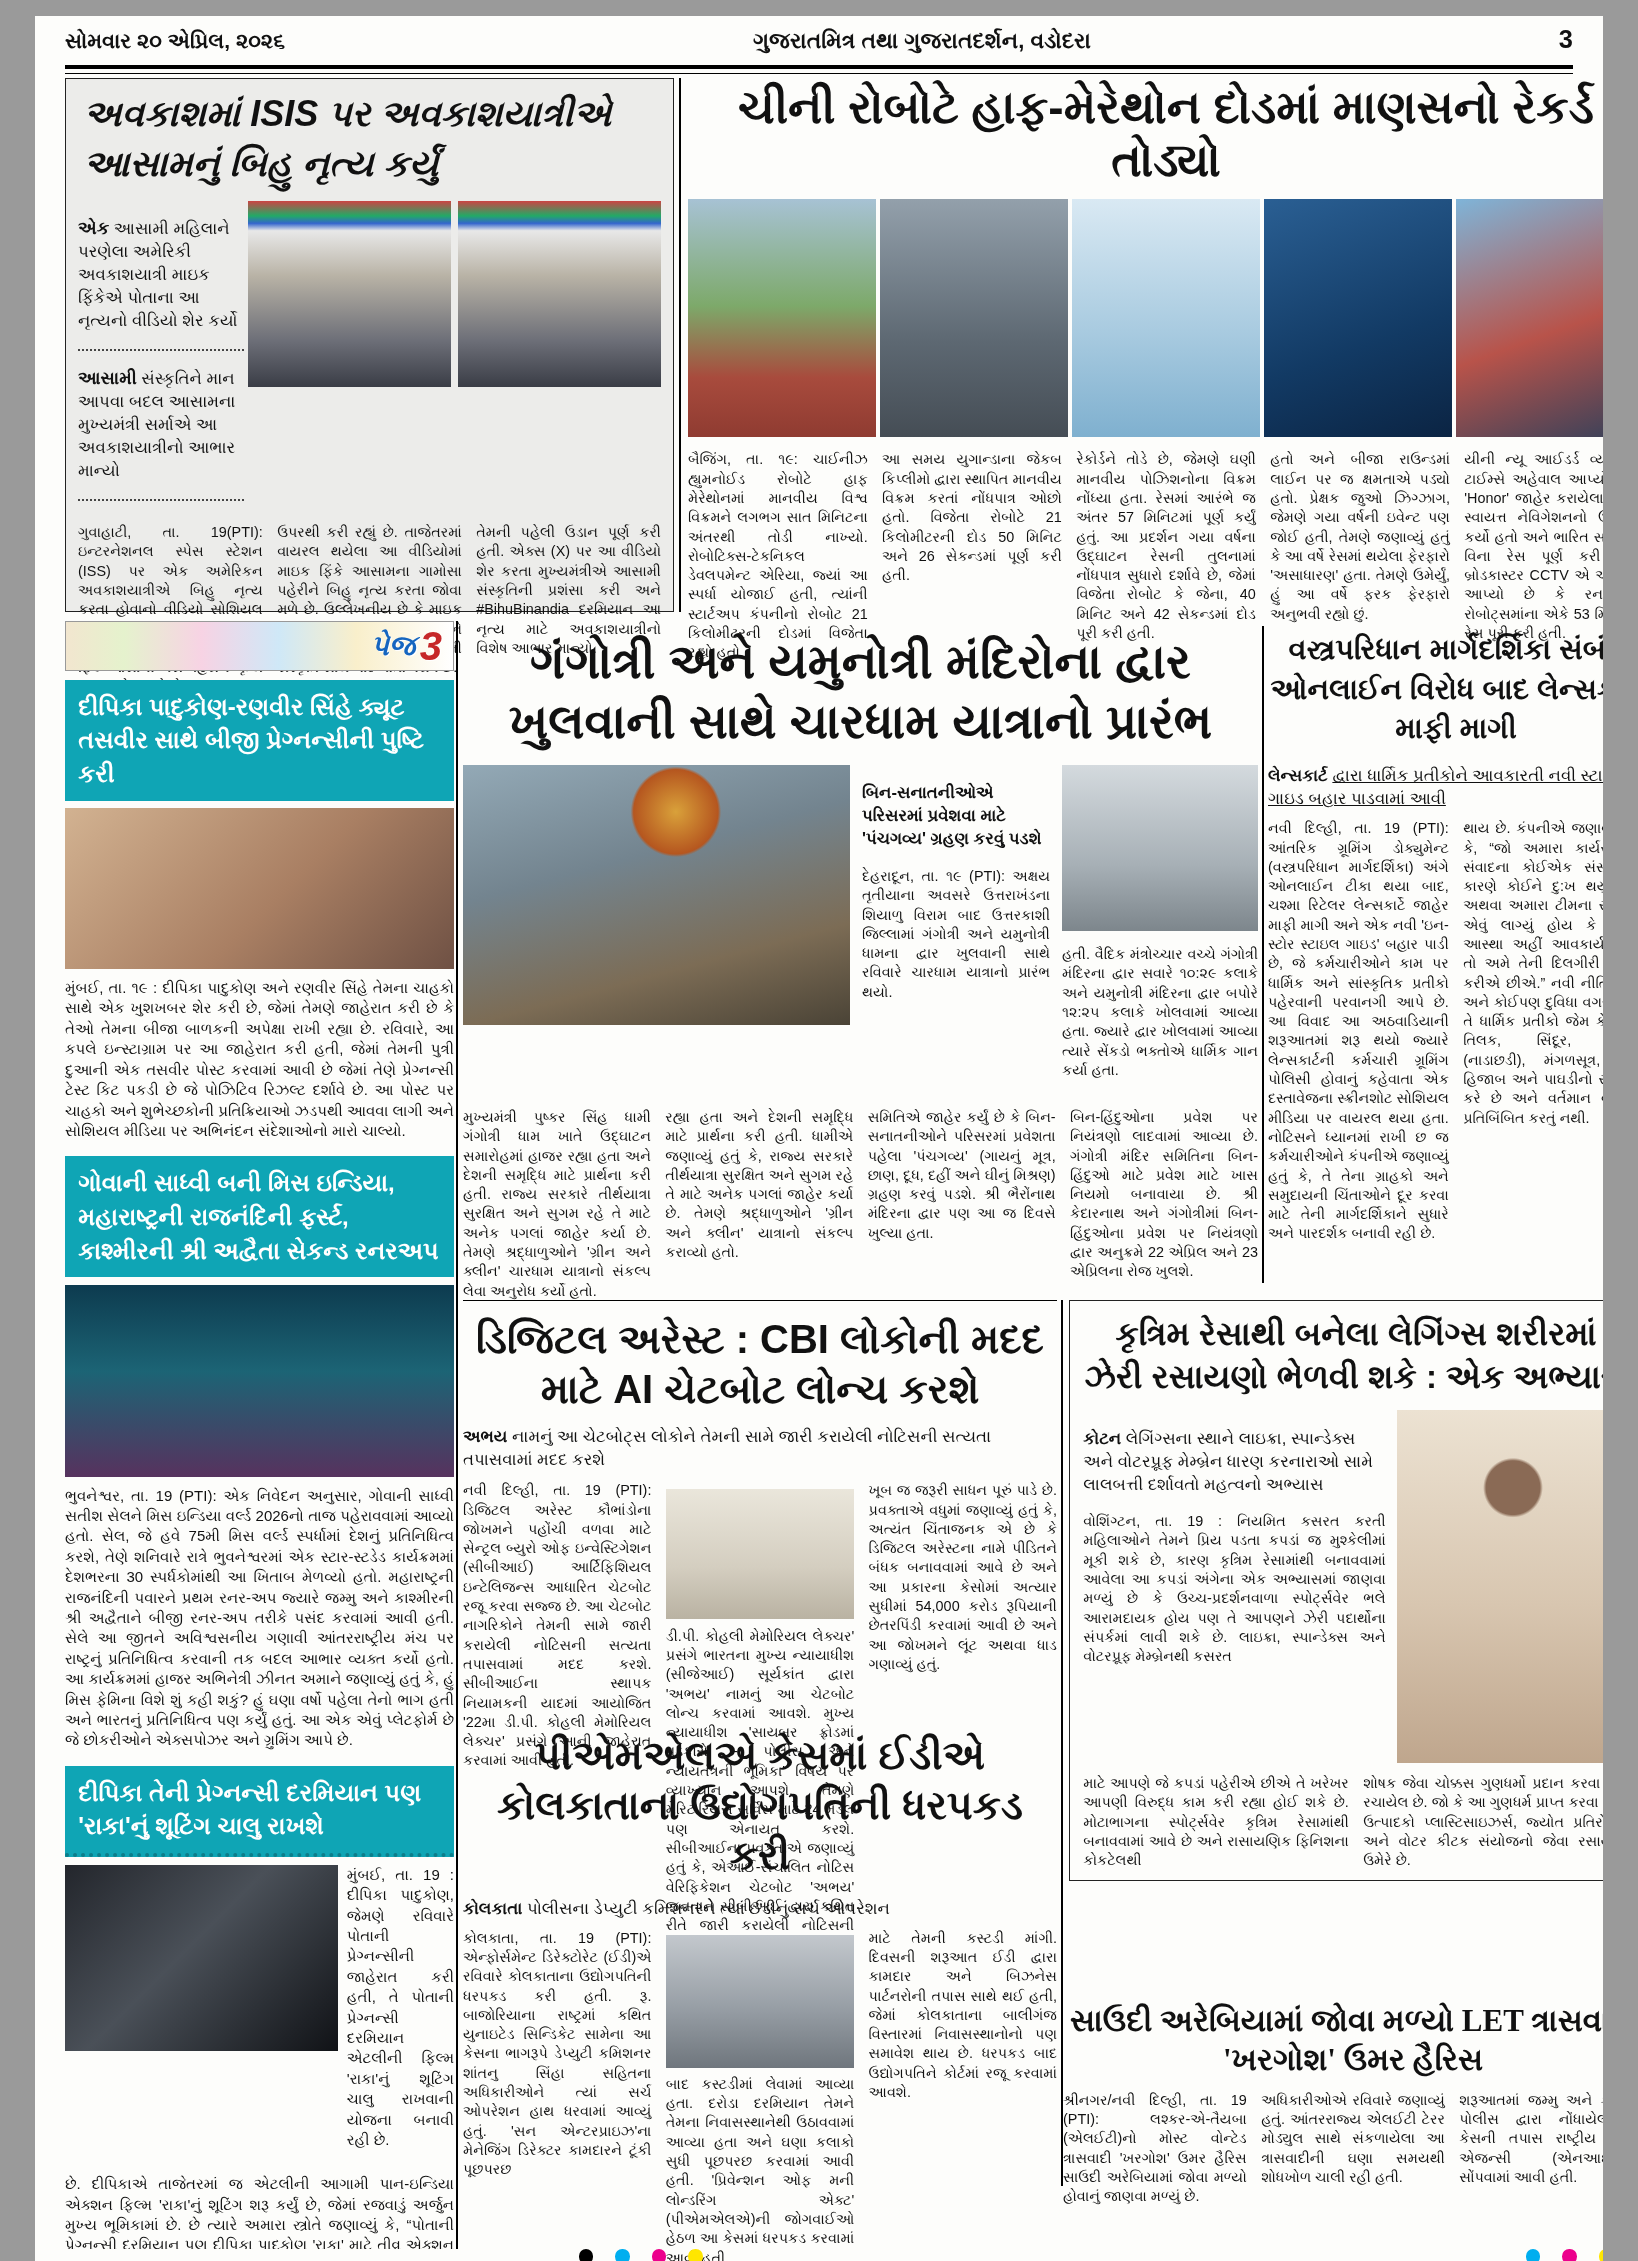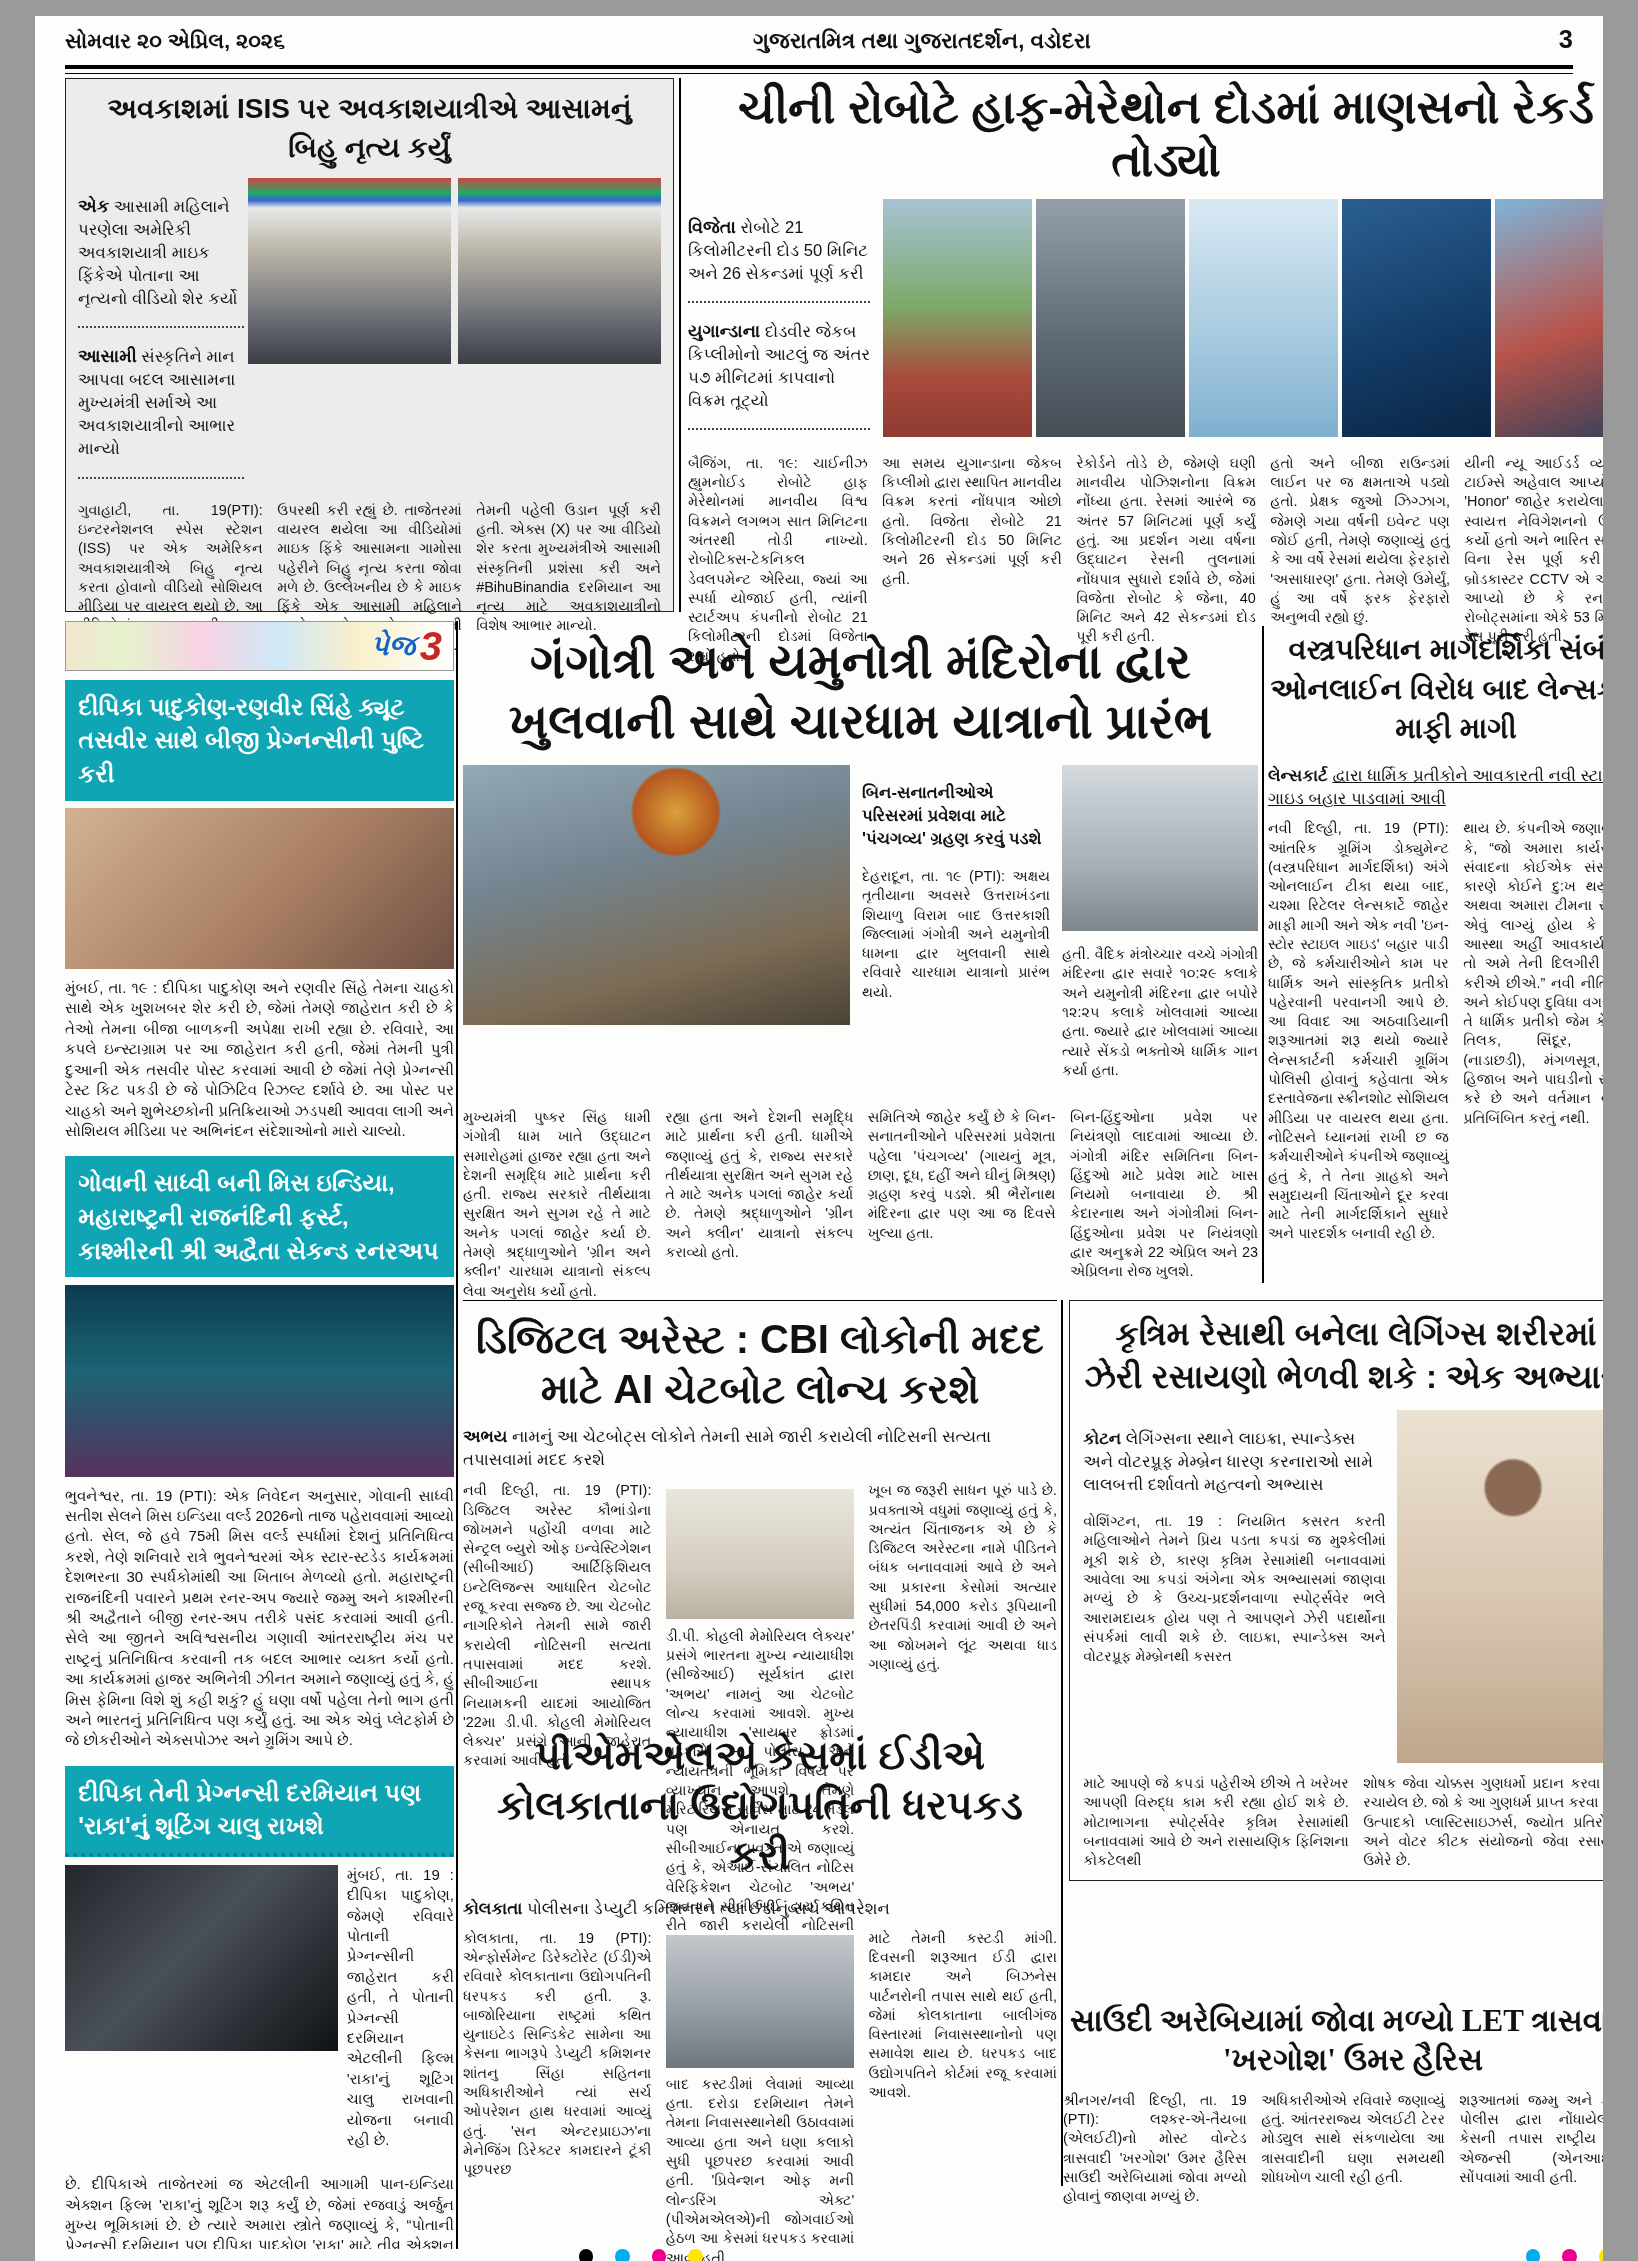--- a/index.html
+++ b/index.html
@@ -17,21 +17,21 @@
   .cols{display:flex;gap:14.4px;}
   .cols>div{flex:1;}
   .lead{font-size:16.6px;line-height:23px;font-weight:bold;}
   .subhead{font-size:16.6px;line-height:23px;}
   .subhead b{font-size:17.7px;}
   .dotline{border-bottom:2.2px dotted #444;margin:10px 0;}
   .photo{background:#888;}
   
   .bihu{position:absolute;left:30px;top:62px;width:609px;height:534px;border:1.7px solid #222;
         background:#ececea;padding:7.7px 12px;box-sizing:border-box;}
-  .bihu h1{font-size:28px;line-height:1.4;text-align:center;margin:2.2px 5.5px 11px;}
+  .bihu h1{font-size:36px;line-height:1.4;margin:2.2px 5.5px 11px;font-style:italic;}
   .bihu-grid{display:flex;gap:4px;}
   .bihu-sub{width:166px;flex:0 0 166px;}
   .bihu-photos{flex:1;display:flex;gap:6.6px;}
   .ph-astronaut{flex:1;height:186px;background:
       linear-gradient(180deg,#c44 0,#2a6 8%,#36c 12%,#e8e8e8 16%,#b9b3a6 40%,#6d6f78 75%,#3a3d46 100%);}
   .bihu .cols{margin-top:12px;}
   .bihu-bottom{font-size:14.4px;line-height:19px;margin-top:10px;}
   
   .robot{position:absolute;left:653px;top:62px;width:956px;height:534px;}
   .robot h1{font-size:46px;line-height:1.15;text-align:center;margin:3.3px 0 12px;font-weight:bold;}
@@ -136,26 +136,20 @@
       <div>તેમની પહેલી ઉડાન પૂર્ણ કરી હતી. એક્સ (X) પર આ વીડિયો શેર કરતા મુખ્યમંત્રીએ આસામી સંસ્કૃતિની પ્રશંસા કરી અને #BihuBinandia દરમિયાન આ નૃત્ય માટે અવકાશયાત્રીનો વિશેષ આભાર માન્યો.</div>
     </div>
     <p class="bihu-bottom">નવા વર્ષ નિમિત્તે 'રંગાલી બિહુ'ની ફિંકેએ જાન્યુઆરીના મધ્યમાં</p>
   </section>
 
   <div class="vline" style="left:644px;top:62px;height:534px;"></div>
 
   <section class="robot">
     <h1>ચીની રોબોટે હાફ-મેરેથોન દોડમાં માણસનો રેકર્ડ તોડ્યો</h1>
     <div class="robot-grid">
-      <div class="robot-sub">
-        <p class="subhead"><b>વિજેતા</b> <span>રોબોટે 21 કિલોમીટરની દોડ 50 મિનિટ અને 26 સેકન્ડમાં પૂર્ણ કરી</span></p>
-        <div class="dotline"></div>
-        <p class="subhead"><b>યુગાન્ડાના</b> <span>દોડવીર જેકબ કિપ્લીમોનો આટલું જ અંતર ૫૭ મીનિટમાં કાપવાનો વિક્રમ તૂટ્યો</span></p>
-        <div class="dotline"></div>
-      </div>
       <div class="strip">
         <div class="photo ph-track"></div>
         <div class="photo ph-crowd"></div>
         <div class="photo ph-banner"></div>
         <div class="photo ph-bluebot"></div>
         <div class="photo ph-podium"></div>
       </div>
     </div>
     <div class="cols bodytext">
       <div>બૈજિંગ, તા. ૧૯: ચાઈનીઝ હ્યુમનોઈડ રોબોટે હાફ મેરેથોનમાં માનવીય વિશ્વ વિક્રમને લગભગ સાત મિનિટના અંતરથી તોડી નાખ્યો. રોબોટિક્સ-ટેકનિકલ ડેવલપમેન્ટ એરિયા, જ્યાં આ સ્પર્ધા યોજાઈ હતી, ત્યાંની સ્ટાર્ટઅપ કંપનીનો રોબોટ 21 કિલોમીટરની દોડમાં વિજેતા રહ્યો હતો.</div>

